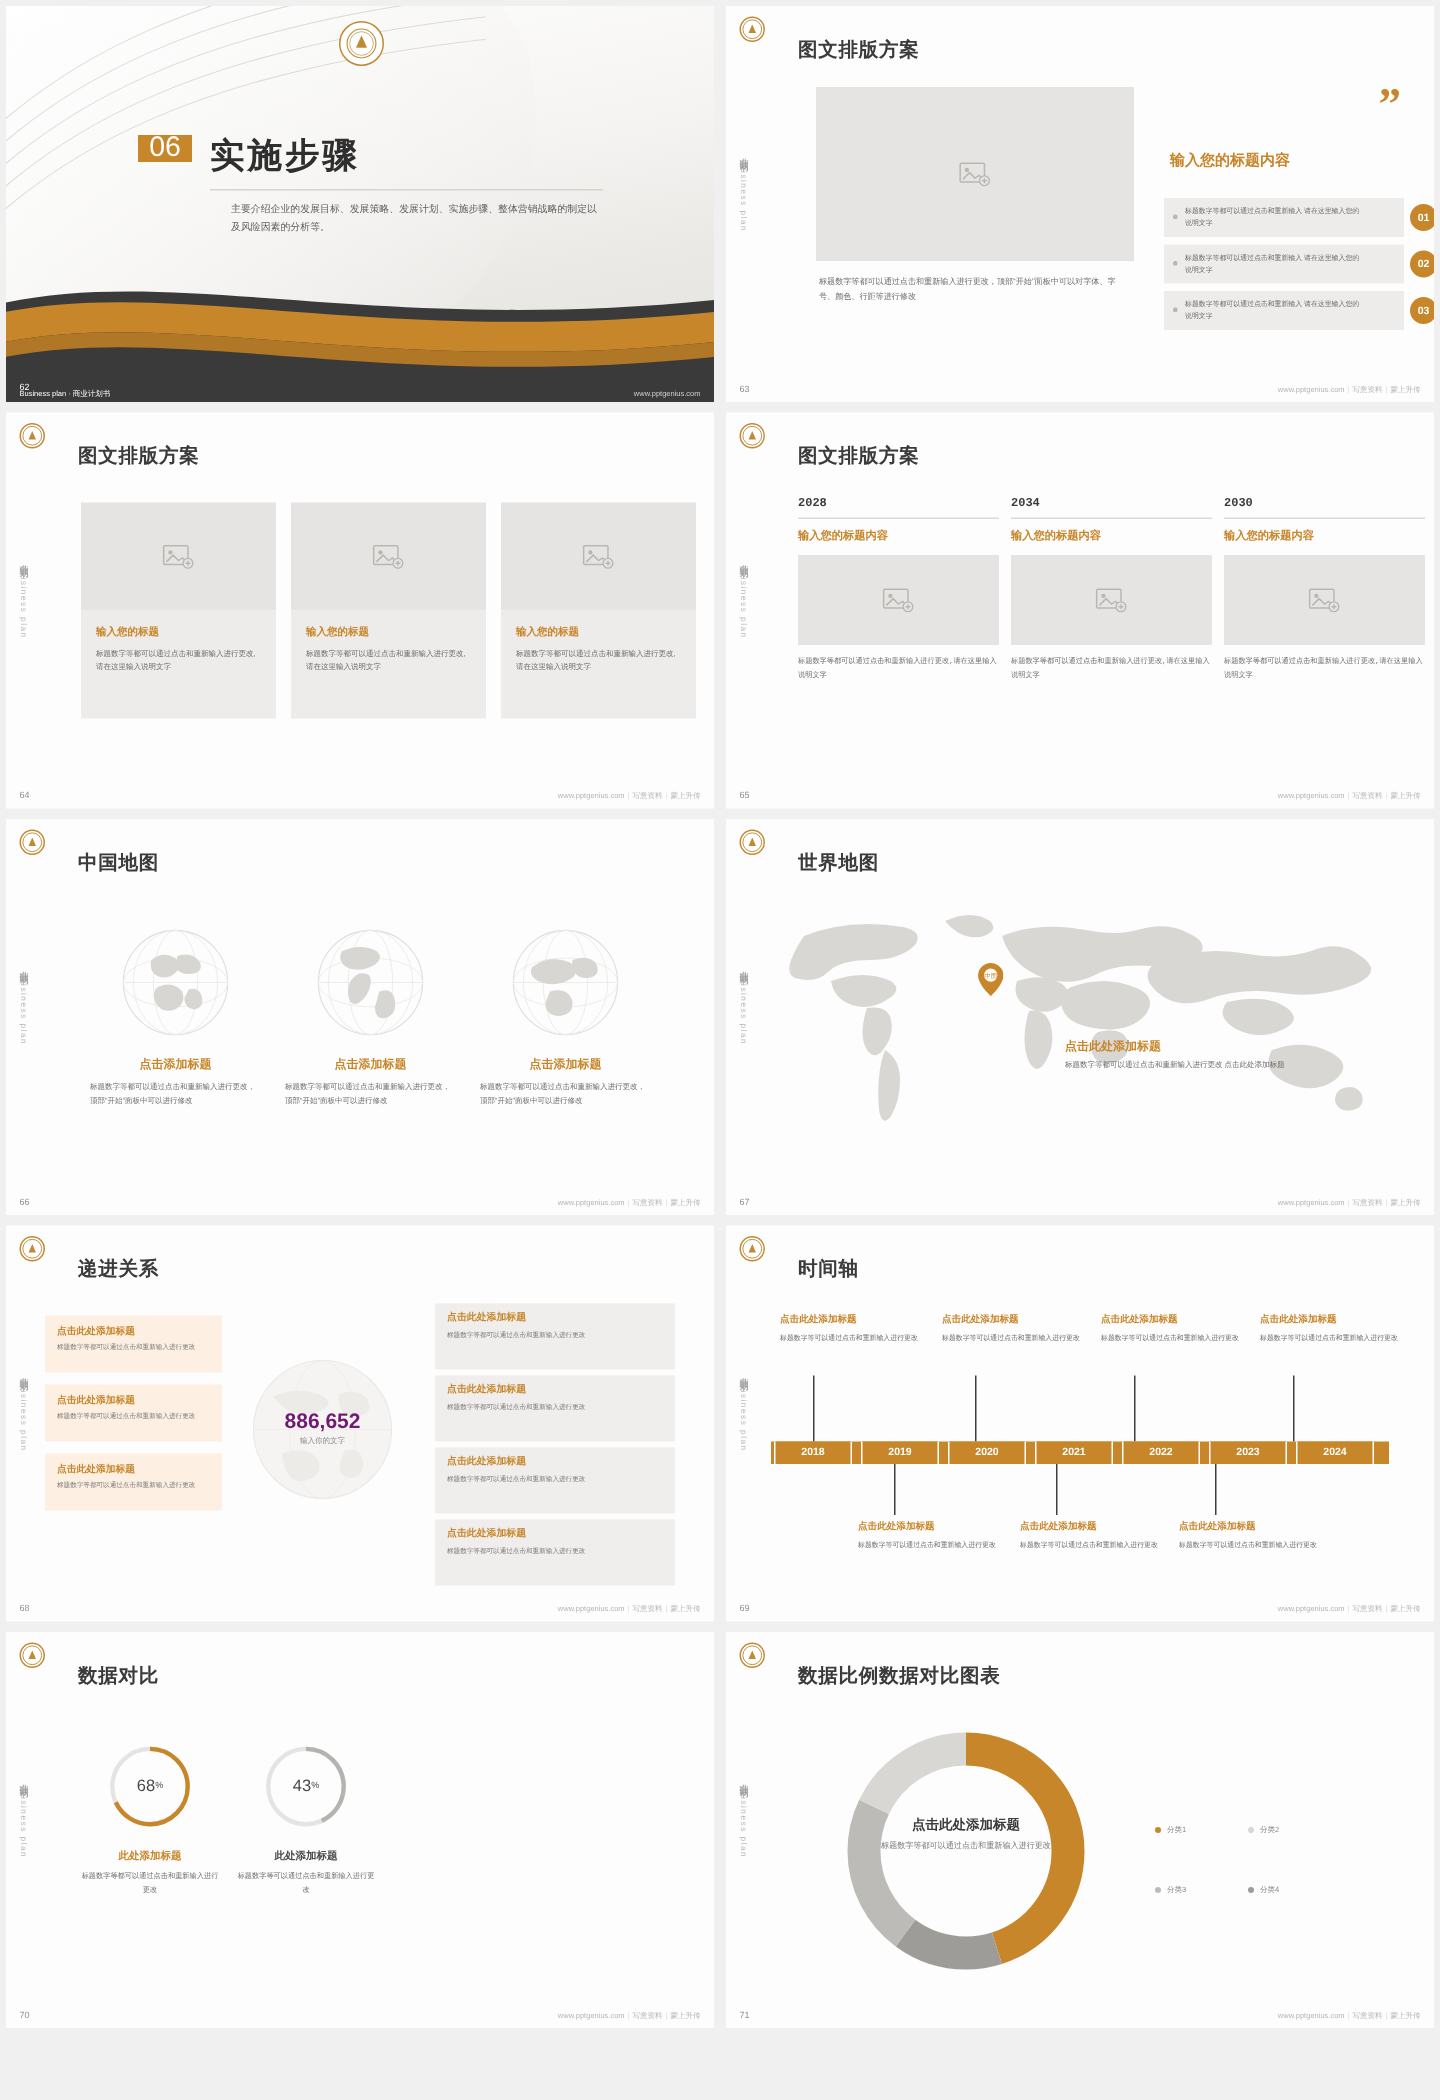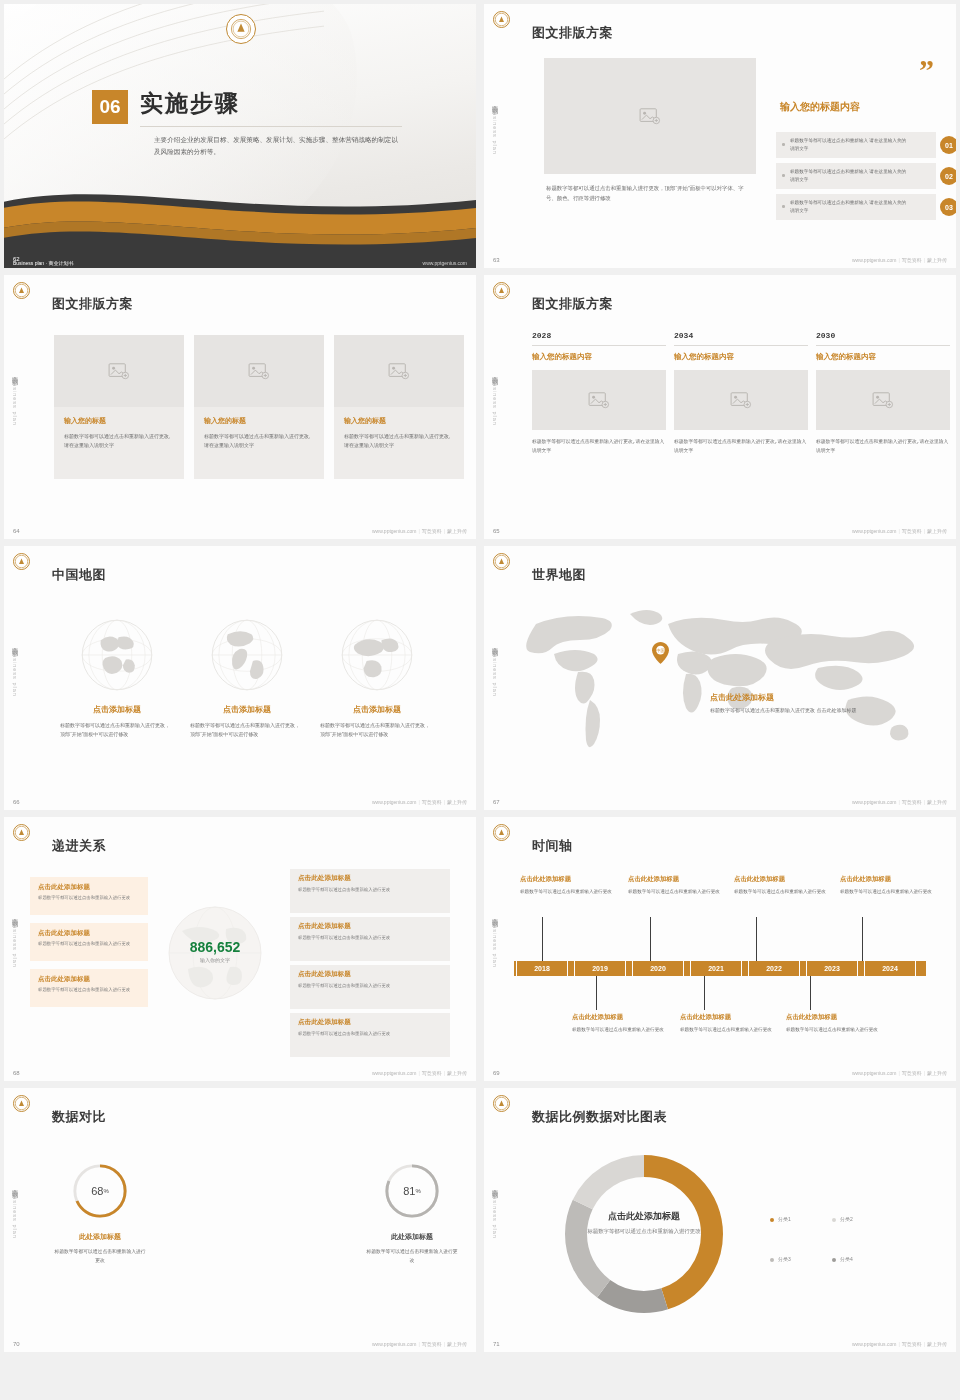--- a/index.html
+++ b/index.html
@@ -73,23 +73,23 @@
   }
   #s62 .swoosh-lines {
     position: absolute; left: -40px; top: -30px; width: 360px; height: 260px;
     overflow: hidden;
   }
   #s62 .band-dark {
     position: absolute; left: -10px; bottom: -6px; width: 500px; height: 110px;
   }
   #s62 .num-badge {
     position: absolute; left: 88px; top: 86px;
-    width: 36px; height: 34px; background: #c8862a; color: #fff;
+    width: 36px; height: 18px; background: #c8862a; color: #fff;
     display: flex; align-items: center; justify-content: center;
-    font-size: 19px; font-weight: bold;
+    font-size: 19px; font-weight: normal;
   }
   #s62 .sec-title {
     position: absolute; left: 136px; top: 84px;
     font-size: 23px; font-weight: bold; color: #2f2f2f; letter-spacing: 2px;
   }
   #s62 .sec-rule {
     position: absolute; left: 136px; top: 122px; width: 262px; height: 1px; background: #d8d4cd;
   }
   #s62 .sec-desc {
     position: absolute; left: 150px; top: 130px; width: 250px;
@@ -167,21 +167,21 @@
   #s67 .note-p { position: absolute; left: 226px; top: 160px; width: 150px; font-size: 5px; color: #6d6d6d; line-height: 9px; }
 
   
   #s68 .chev { position: absolute; left: 26px; width: 118px; height: 38px; background: #fdf0e3; }
   #s68 .chev .h { position:absolute; left: 8px; top: 6px; font-size: 6.5px; font-weight: bold; color:#c8862a;}
   #s68 .chev .p { position:absolute; left: 8px; top: 17px; width: 102px; font-size: 4.4px; color:#7a7a7a; line-height: 7.5px;}
   #s68 .circle {
     position: absolute; left: 150px; top: 86px; width: 122px; height: 100px;
   }
   #s68 .circle svg { width: 100%; height: 100%; }
-  #s68 .num { position: absolute; left: 150px; top: 122px; width: 122px; text-align: center; font-size: 14px; font-weight: bold; color: #15803d; }
+  #s68 .num { position: absolute; left: 150px; top: 122px; width: 122px; text-align: center; font-size: 14px; font-weight: bold; color: #701a75; }
   #s68 .numcap { position: absolute; left: 150px; top: 140px; width: 122px; text-align: center; font-size: 5px; color: #8a8a8a; }
   #s68 .ritem { position: absolute; left: 286px; width: 160px; height: 44px; background: #f0eeec; }
   #s68 .ritem .h { position:absolute; left: 8px; top: 5px; font-size: 6.6px; font-weight: bold; color:#c8862a;}
   #s68 .ritem .p { position:absolute; left: 8px; top: 17px; width: 140px; font-size: 4.4px; color:#7a7a7a; line-height: 7.5px;}
 
   
   #s69 .tl-bar { position: absolute; left: 30px; top: 144px; width: 412px; height: 15px; background: #c8862a; }
   #s69 .yr {
     position: absolute; top: 144px; height: 15px; width: 52px;
     background: #c8862a; color: #fff; font-size: 7px; font-weight: bold;
@@ -746,36 +746,36 @@
         </svg>
         <div class="val">
           <span>68</span>
             <sub>%</sub>
         </div>
       </div>
       <div class="h orange">此处添加标题</div>
       <div class="p">标题数字等都可以通过点击和重新输入进行更改</div>
     </div>
 
-
-
-    <div class="dgroup" style="left:356px;">
+    <div class="dgroup" style="left:148px;">
       <div class="ring">
         <svg viewBox="0 0 60 60">
           <circle cx="30" cy="30" r="26" fill="none" stroke="#e6e4e2" stroke-width="3"></circle>
-          <circle cx="30" cy="30" r="26" fill="none" stroke="#b5b3b0" stroke-width="3" stroke-dasharray="132.3 142.2" stroke-linecap="butt"></circle>
+          <circle cx="30" cy="30" r="26" fill="none" stroke="#b5b3b0" stroke-width="3" stroke-dasharray="70.3 204.2" stroke-linecap="butt"></circle>
         </svg>
         <div class="val">
-          <span>81</span>
+          <span>43</span>
             <sub>%</sub>
         </div>
       </div>
       <div class="h" style="color:#4a4a4a;">此处添加标题</div>
       <div class="p">标题数字等可以通过点击和重新输入进行更改</div>
     </div>
+
+
 
     <div class="footer">
       <span class="pg">70</span>
       <span class="url">
         <span>www.pptgenius.com</span><span class="sep">|</span><span>写意资料</span><span class="sep">|</span><span>蒙上升传</span>
       </span>
     </div>
   </div>
 
   <div class="slide" id="s71">

